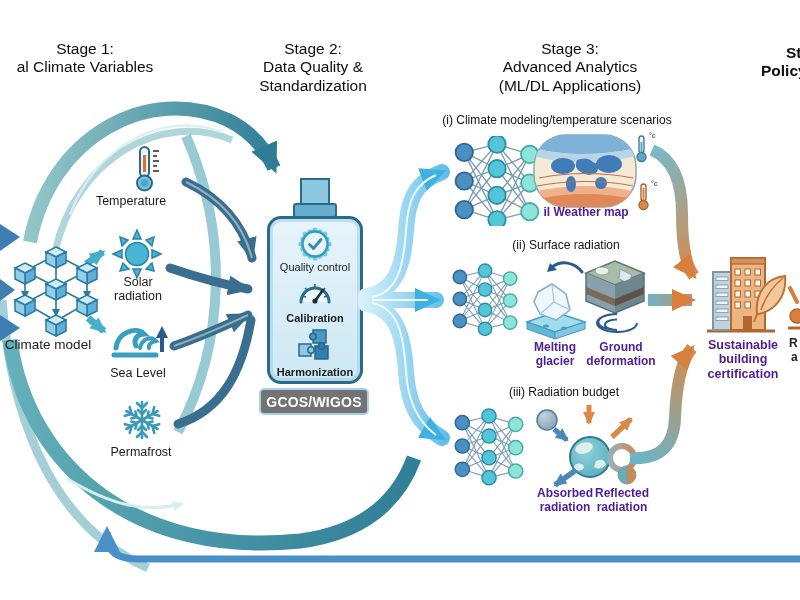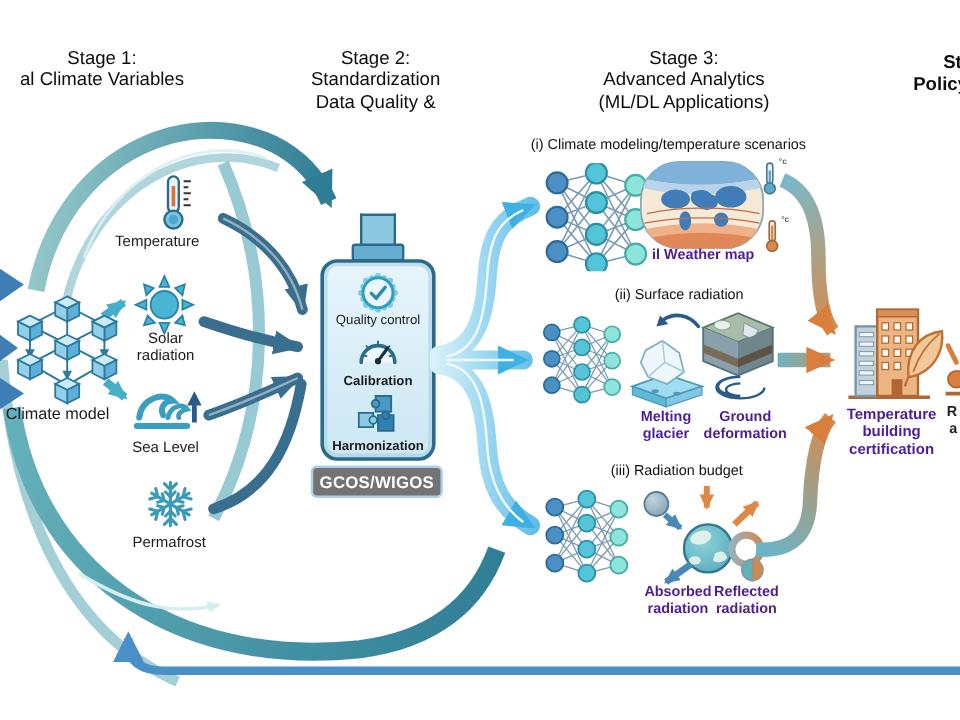--- a/index.html
+++ b/index.html
@@ -78,22 +78,22 @@
 
     <path d="M 800 559 L 138 559 Q 107 559 107 536 L 107 532" stroke="#4a90c8" stroke-width="7" fill="none" marker-end="url(#mFeedback)"></path>
   </svg>
 
   <div class="hdr" style="left:85px;top:40px;">
     <span>Stage 1:</span>
     <span>al Climate Variables</span>
   </div>
   <div class="hdr" style="left:313px;top:40px;">
     <span>Stage 2:</span>
+    <span>Data Quality &amp;</span>
     <span>Standardization</span>
-    <span>Data Quality &amp;</span>
   </div>
   <div class="hdr" style="left:570px;top:40px;">
     <span>Stage 3:</span>
     <span>Advanced Analytics</span>
     <span>(ML/DL Applications)</span>
   </div>
   <div class="hdr-part" style="left:786px;top:44px;">St</div>
   <div class="hdr-part" style="left:761px;top:62px;">Policy</div>
 
   <svg class="abs z2" style="left:10px;top:240px;" width="92" height="98" viewBox="0 0 92 96">
@@ -510,21 +510,21 @@
       <rect x="30" y="52" width="5.5" height="6"></rect>
         <rect x="40" y="52" width="5.5" height="6"></rect>
     </g>
     <rect x="38" y="66" width="9" height="14" fill="#b06830"></rect>
     <g>
       <path d="M52,64 C50,42 62,28 80,26 C82,44 72,60 54,64 Z" fill="#f2c79a" stroke="#c07030" stroke-width="2"></path>
       <path d="M56,60 C60,48 68,36 78,28" stroke="#c07030" stroke-width="1.5" fill="none"></path>
       <path d="M52,64 L49,72" stroke="#c07030" stroke-width="2"></path>
     </g>
   </svg>
-  <div class="lbl cap" style="left:743px;top:338px;width:86px;font-size:12.5px;">Temperature building certification</div>
+  <div class="lbl cap" style="left:743px;top:338px;width:86px;font-size:12.5px;">Sustainable building certification</div>
 
   <svg class="abs z2" style="left:784px;top:286px;" width="16" height="46" viewBox="0 0 16 46">
     <path d="M6,2 L13,16" stroke="#d97f3e" stroke-width="4" stroke-linecap="round"></path>
     <circle cx="13" cy="30" r="7" fill="#d97f3e" stroke="#b06830" stroke-width="1.5"></circle>
     <path d="M4,42 L16,42" stroke="#b06830" stroke-width="3"></path>
   </svg>
   <div class="ptxt" style="left:789px;top:336px;">R</div>
   <div class="ptxt" style="left:791px;top:350px;">a</div>
 
   <svg class="layer z3" width="800" height="600" viewBox="0 0 800 600" style="pointer-events:none;">

